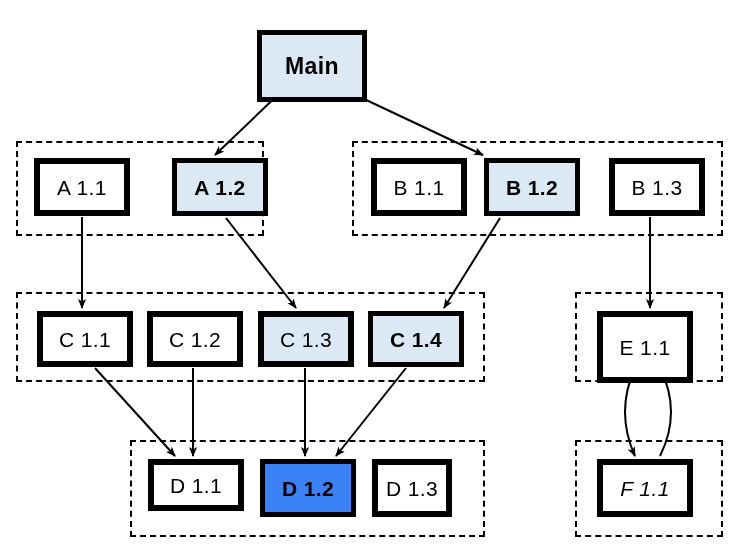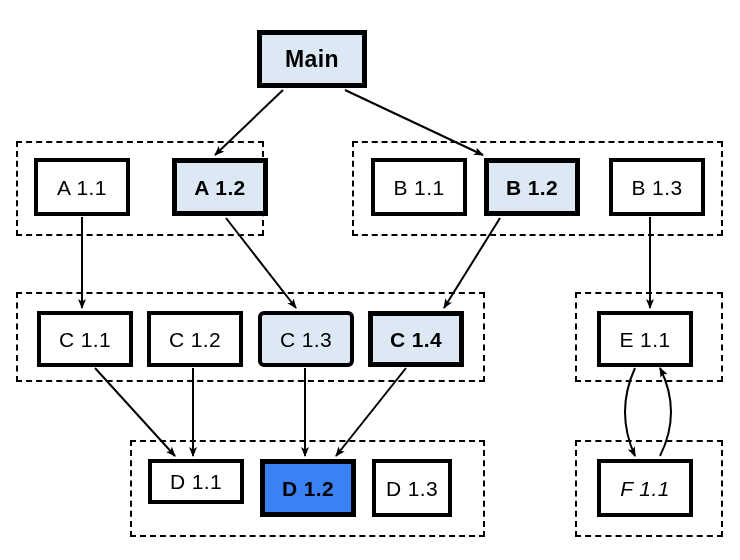--- a/index.html
+++ b/index.html
@@ -29,21 +29,21 @@
     box-sizing: border-box;
     background: transparent;
   }
   .node {
     position: absolute;
     box-sizing: border-box;
     display: flex;
     align-items: center;
     justify-content: center;
     background: #ffffff;
-    border: 4px solid #000000;
+    border: 6px solid #000000;
     color: #000000;
     font-size: 21px;
     font-weight: 400;
     letter-spacing: 0.4px;
     line-height: 1;
     white-space: nowrap;
   }
   .node.fill {
     background: #dce9f5;
   }
@@ -94,21 +94,21 @@
 
   <div id="groups-layer">
       <div class="group-box" style="left: 16px; top: 141px; width: 248px; height: 95px; border-color: rgb(0, 0, 0);"></div>
       <div class="group-box" style="left: 352px; top: 141px; width: 371px; height: 95px; border-color: rgb(0, 0, 0);"></div>
       <div class="group-box" style="left: 16px; top: 292px; width: 469px; height: 90px; border-color: rgb(0, 0, 0);"></div>
       <div class="group-box" style="left: 130px; top: 440px; width: 355px; height: 97px; border-color: rgb(0, 0, 0);"></div>
       <div class="group-box" style="left: 575px; top: 292px; width: 148px; height: 90px; border-color: rgb(0, 0, 0);"></div>
       <div class="group-box" style="left: 575px; top: 440px; width: 148px; height: 97px; border-color: rgb(0, 0, 0);"></div>
     </div>
   <div id="nodes-layer">
-      <div class="node fill strong root" style="left: 257px; top: 30px; width: 110px; height: 58px; background: rgb(220, 233, 245);">
+      <div class="node fill strong root" style="left: 257px; top: 30px; width: 110px; height: 72px; background: rgb(220, 233, 245);">
         <span>Main</span>
       </div>
       <div class="node" style="left: 34px; top: 158px; width: 96px; height: 58px;">
         <span>A 1.1</span>
       </div>
       <div class="node fill strong" style="left: 172px; top: 158px; width: 96px; height: 58px; background: rgb(220, 233, 245);">
         <span>A 1.2</span>
       </div>
       <div class="node" style="left: 371px; top: 158px; width: 96px; height: 58px;">
         <span>B 1.1</span>
@@ -118,36 +118,36 @@
       </div>
       <div class="node" style="left: 609px; top: 158px; width: 96px; height: 58px;">
         <span>B 1.3</span>
       </div>
       <div class="node" style="left: 37px; top: 311px; width: 96px; height: 56px;">
         <span>C 1.1</span>
       </div>
       <div class="node" style="left: 147px; top: 311px; width: 96px; height: 56px;">
         <span>C 1.2</span>
       </div>
-      <div class="node fill" style="left: 258px; top: 311px; width: 96px; height: 56px; background: rgb(220, 233, 245); border-radius: 6px;">
+      <div class="node fill" style="left: 258px; top: 311px; width: 96px; height: 56px; background: rgb(220, 233, 245);">
         <span>C 1.3</span>
       </div>
       <div class="node fill strong" style="left: 368px; top: 311px; width: 96px; height: 56px; background: rgb(220, 233, 245);">
         <span>C 1.4</span>
       </div>
-      <div class="node" style="left: 148px; top: 459px; width: 96px; height: 45px;">
+      <div class="node" style="left: 148px; top: 459px; width: 96px; height: 52px;">
         <span>D 1.1</span>
       </div>
       <div class="node fill strong" style="left: 260px; top: 459px; width: 96px; height: 58px; background: #3b82f6;">
         <span>D 1.2</span>
       </div>
       <div class="node" style="left: 372px; top: 459px; width: 80px; height: 58px;">
         <span>D 1.3</span>
       </div>
-      <div class="node" style="left: 597px; top: 311px; width: 96px; height: 56px;">
+      <div class="node" style="left: 597px; top: 311px; width: 96px; height: 72px;">
         <span>E 1.1</span>
       </div>
       <div class="node" style="left: 597px; top: 459px; width: 96px; height: 58px; font-style: italic;">
         <span>F 1.1</span>
       </div>
     </div>
 
 </div>
 
 </body></html>

